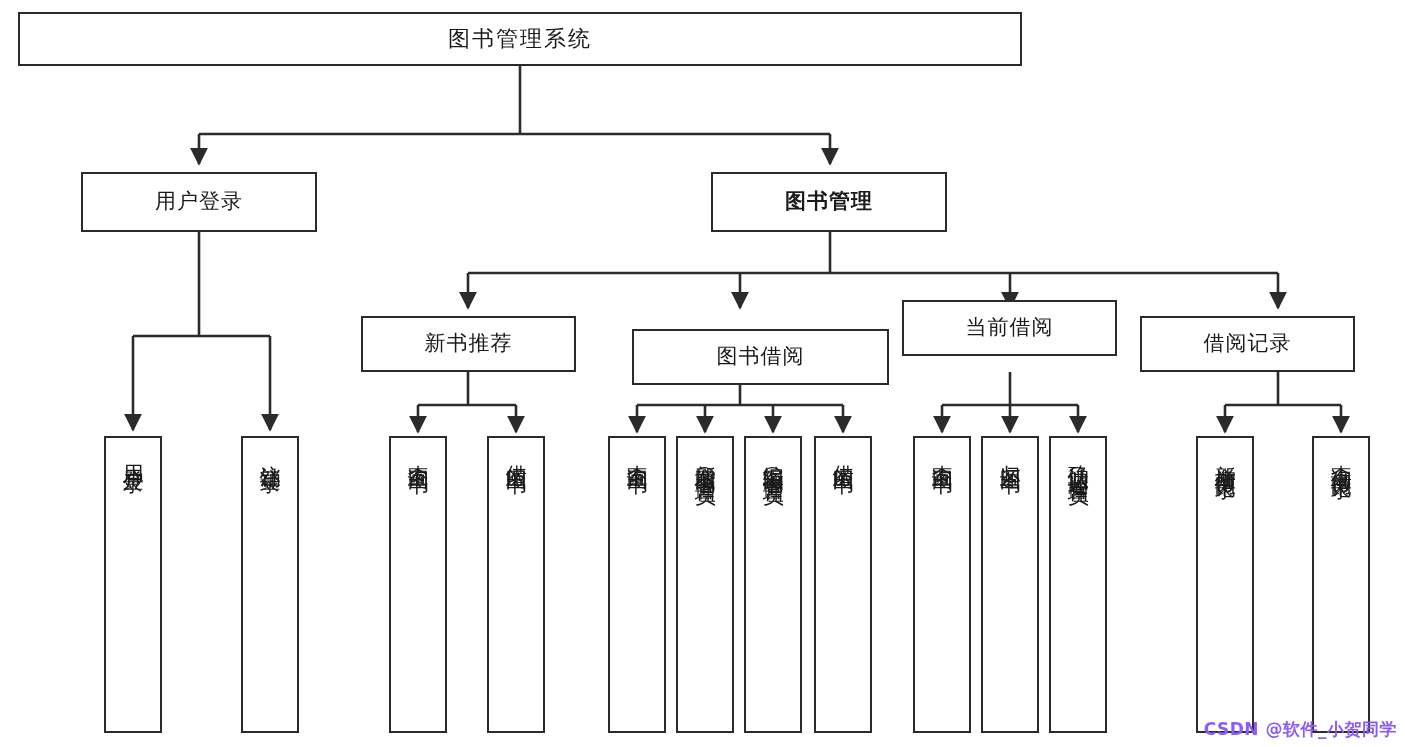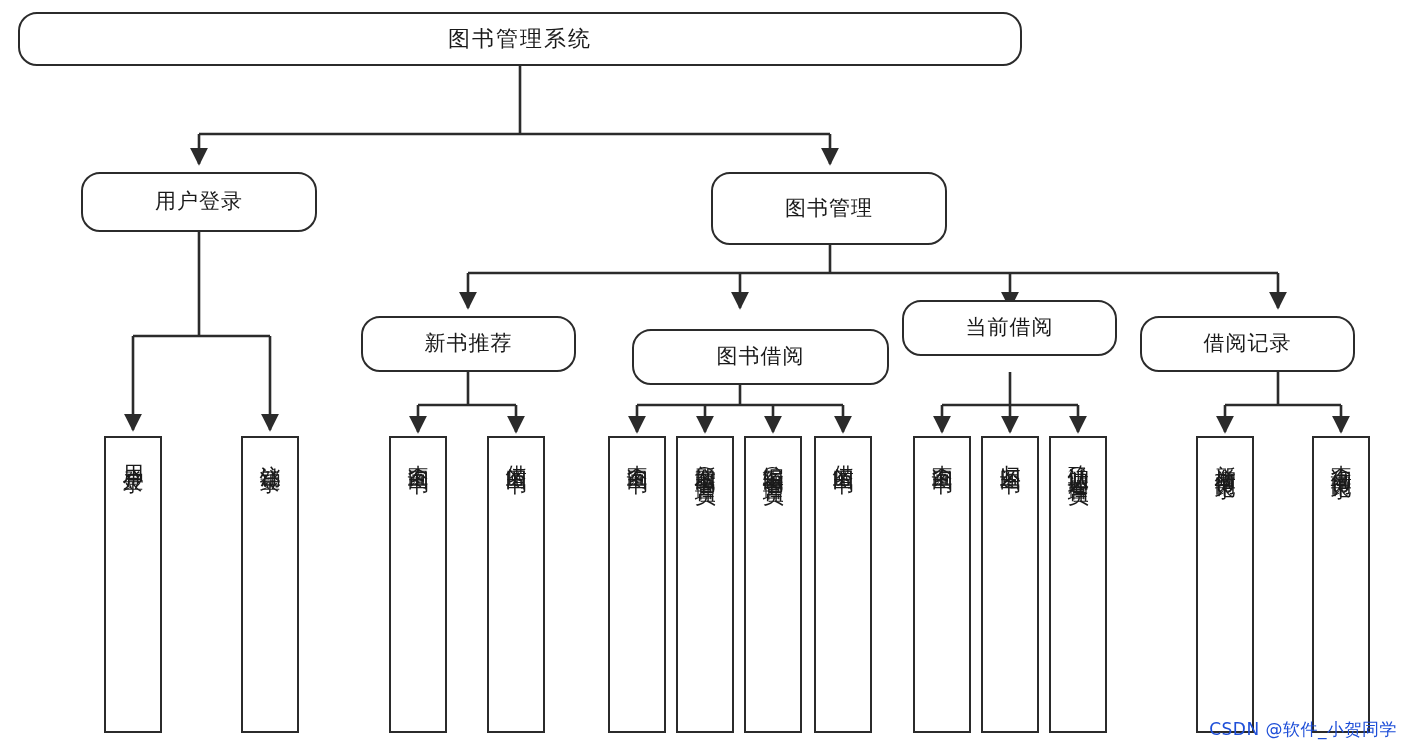--- a/index.html
+++ b/index.html
@@ -34,21 +34,20 @@
     display: flex;
     align-items: center;
     justify-content: center;
     color: #1a1a1a;
   }
   .node-h {
     font-size: 21px;
     letter-spacing: 1px;
     line-height: 1.1;
     white-space: nowrap;
-    border-radius: 19px;
   }
   .node-root {
     font-size: 22px;
     letter-spacing: 2px;
   }
   .node-v {
     align-items: flex-start;
     padding-top: 10px;
   }
   .vtext {
@@ -58,24 +57,25 @@
     line-height: 1.16;
     letter-spacing: 3px;
     white-space: nowrap;
     color: #1a1a1a;
   }
   .watermark {
     position: absolute;
     right: 8px;
     bottom: 6px;
     font-size: 17px;
-    color: #1d4ed8;
+    color: #8b5cf6;
     letter-spacing: 0.5px;
     white-space: nowrap;
     user-select: none;
+    font-weight: bold;
   }
 </style>
 </head>
 <body>
 
 <div id="canvas">
 
   <svg id="edges" viewBox="0 0 1405 747" xmlns="http://www.w3.org/2000/svg">
     <defs>
       <marker id="arrow" viewBox="0 0 10 10" refX="9" refY="5" markerWidth="7" markerHeight="7" orient="auto-start-reverse">
@@ -126,21 +126,21 @@
     </g>
   </svg>
 
   <div class="node node-h node-root" style="left:18px; top:12px; width:1004px; height:54px;">
     <span>图书管理系统</span>
   </div>
 
   <div class="node node-h" style="left:81px; top:172px; width:236px; height:60px;">
     <span>用户登录</span>
   </div>
-  <div class="node node-h" style="left:711px; top:172px; width:236px; height:73px;">
+  <div class="node node-h" style="left:711px; top:172px; width:236px; height:60px;font-weight:bold;">
     <span>图书管理</span>
   </div>
 
   <div class="node node-h" style="left:361px; top:316px; width:215px; height:56px;">
     <span>新书推荐</span>
   </div>
   <div class="node node-h" style="left:632px; top:329px; width:257px; height:56px;">
     <span>图书借阅</span>
   </div>
   <div class="node node-h" style="left:902px; top:300px; width:215px; height:56px;">

